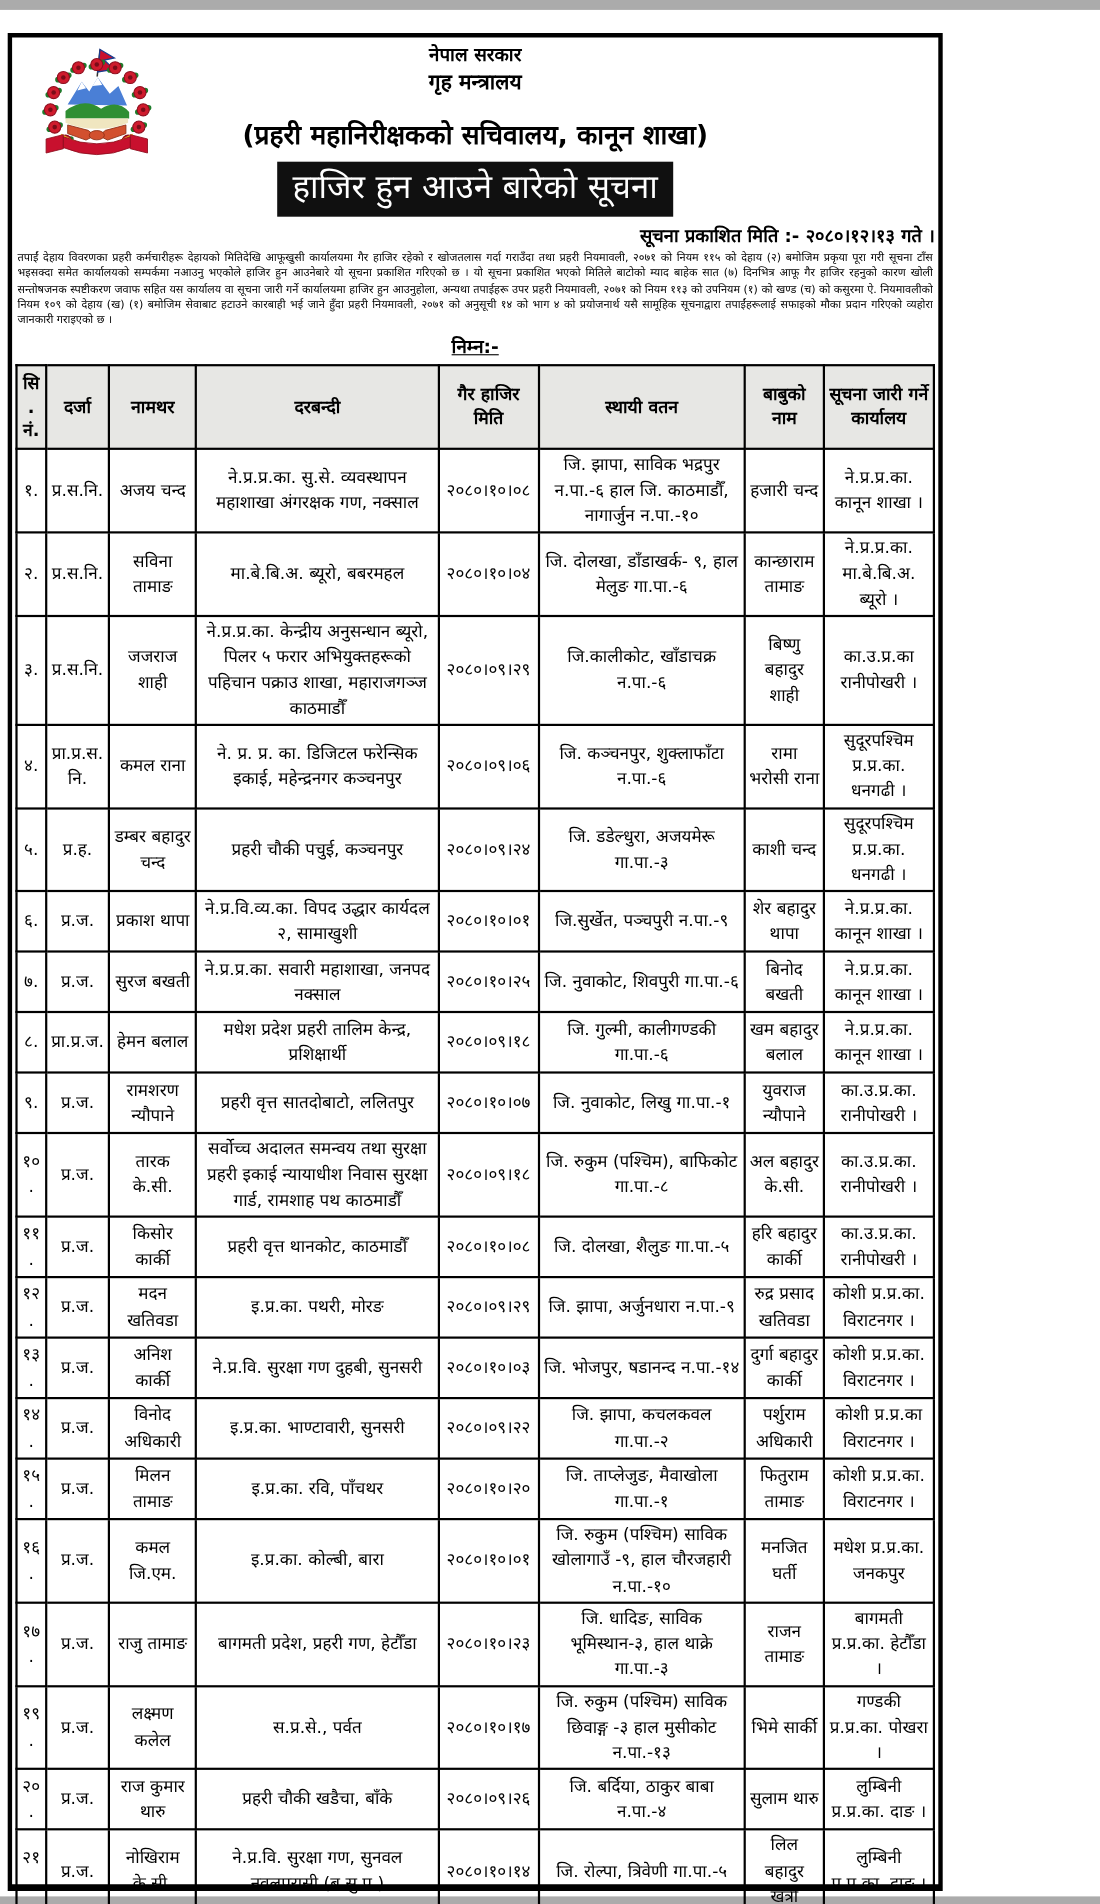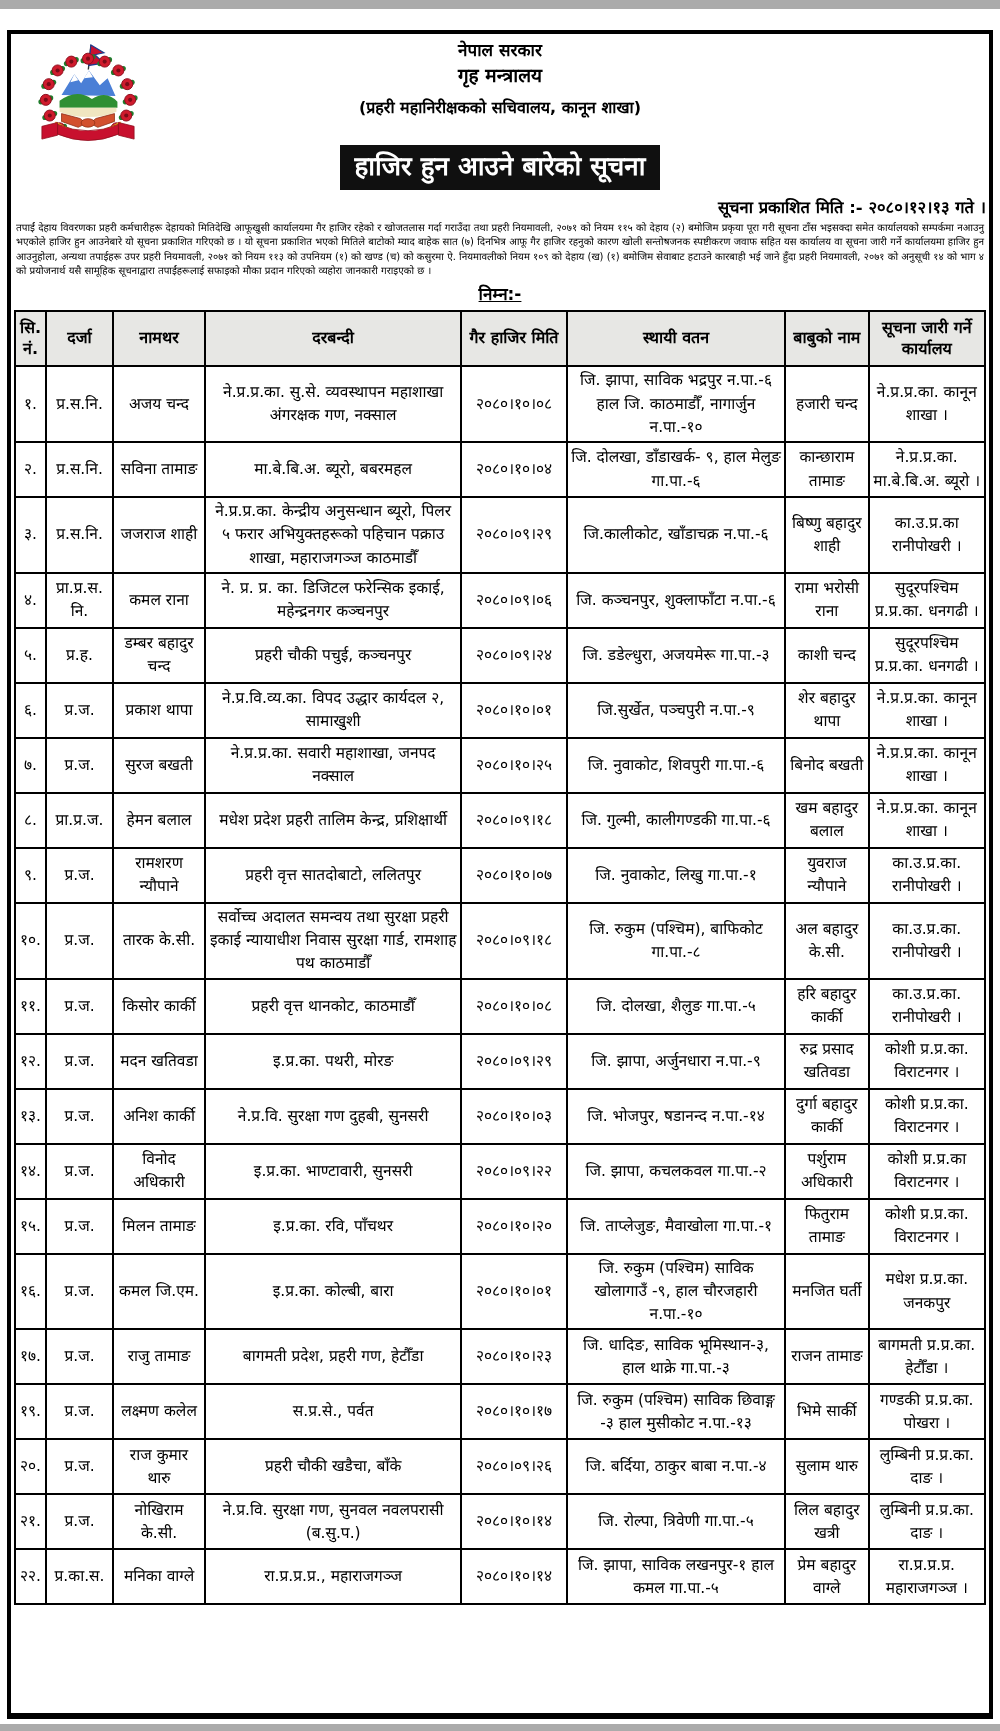--- a/index.html
+++ b/index.html
@@ -4,33 +4,33 @@
 <style>
   html,body{margin:0;padding:0;}
   body{
     width:1000px;height:1731px;position:relative;background:#ffffff;
     font-family:"DejaVu Sans",sans-serif;color:#000;
   }
   .scan-edge{position:absolute;left:0;right:0;background:#ababab;}
   .scan-edge.top{top:0;height:9px;}
   .scan-edge.bottom{bottom:0;height:7px;}
   .frame{
-    position:absolute;top:30px;left:7px;width:986px;bottom:12px;
+    position:absolute;top:30px;left:7px;width:850px;bottom:12px;
     border:4px solid #000;border-bottom-width:6px;box-sizing:border-box;
     padding:4px 3px 0 3px;background:#fff;
   }
   .emblem{position:absolute;top:8px;left:18px;width:118px;height:102px;}
   .header-block{text-align:center;line-height:1.25;}
   .gov-line{font-size:17px;font-weight:bold;margin-top:2px;}
   .ministry-line{font-size:19px;font-weight:bold;margin-top:3px;}
   .office-line{font-size:31px;font-weight:bold;margin-top:8px;letter-spacing:0.5px;}
-  .sub-office-line{font-size:16px;font-weight:bold;margin-top:10px;}
+  .sub-office-line{font-size:24px;font-weight:bold;margin-top:20px;}
   .notice-box{
-    display:inline-block;background:#101010;color:#fff;font-size:26px;font-weight:bold;
-    padding:5px 14px 7px;margin-top:27px;
+    display:inline-block;background:#101010;color:#fff;font-size:30px;font-weight:normal;
+    padding:5px 14px 7px;margin-top:9px;
   }
   .published-line{font-size:16.5px;font-weight:bold;margin-top:8px;text-align:right;}
   .body-paragraph{
     font-size:10px;line-height:1.42;text-align:justify;margin:3px 2px 0 2px;
   }
   .list-label{
     text-align:center;font-size:17px;font-weight:bold;margin:4px 0 5px;
   }
   .list-label span{text-decoration:underline;}
   table.notice-table{

